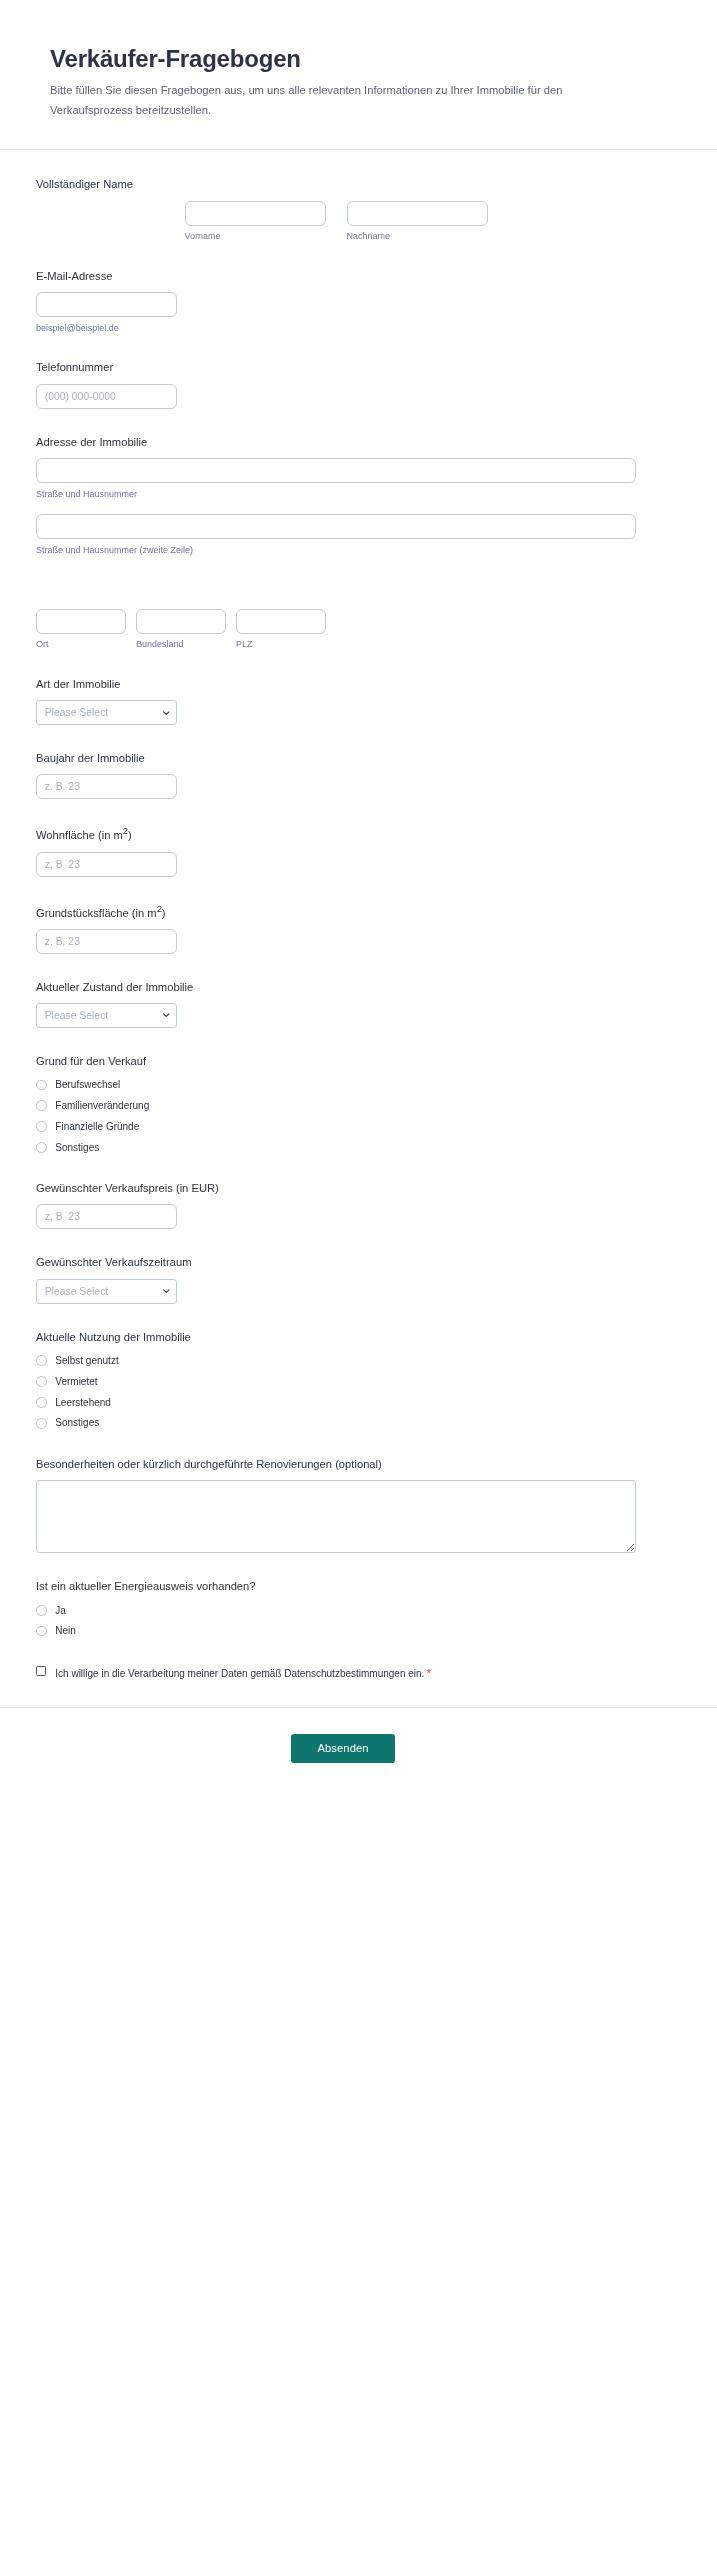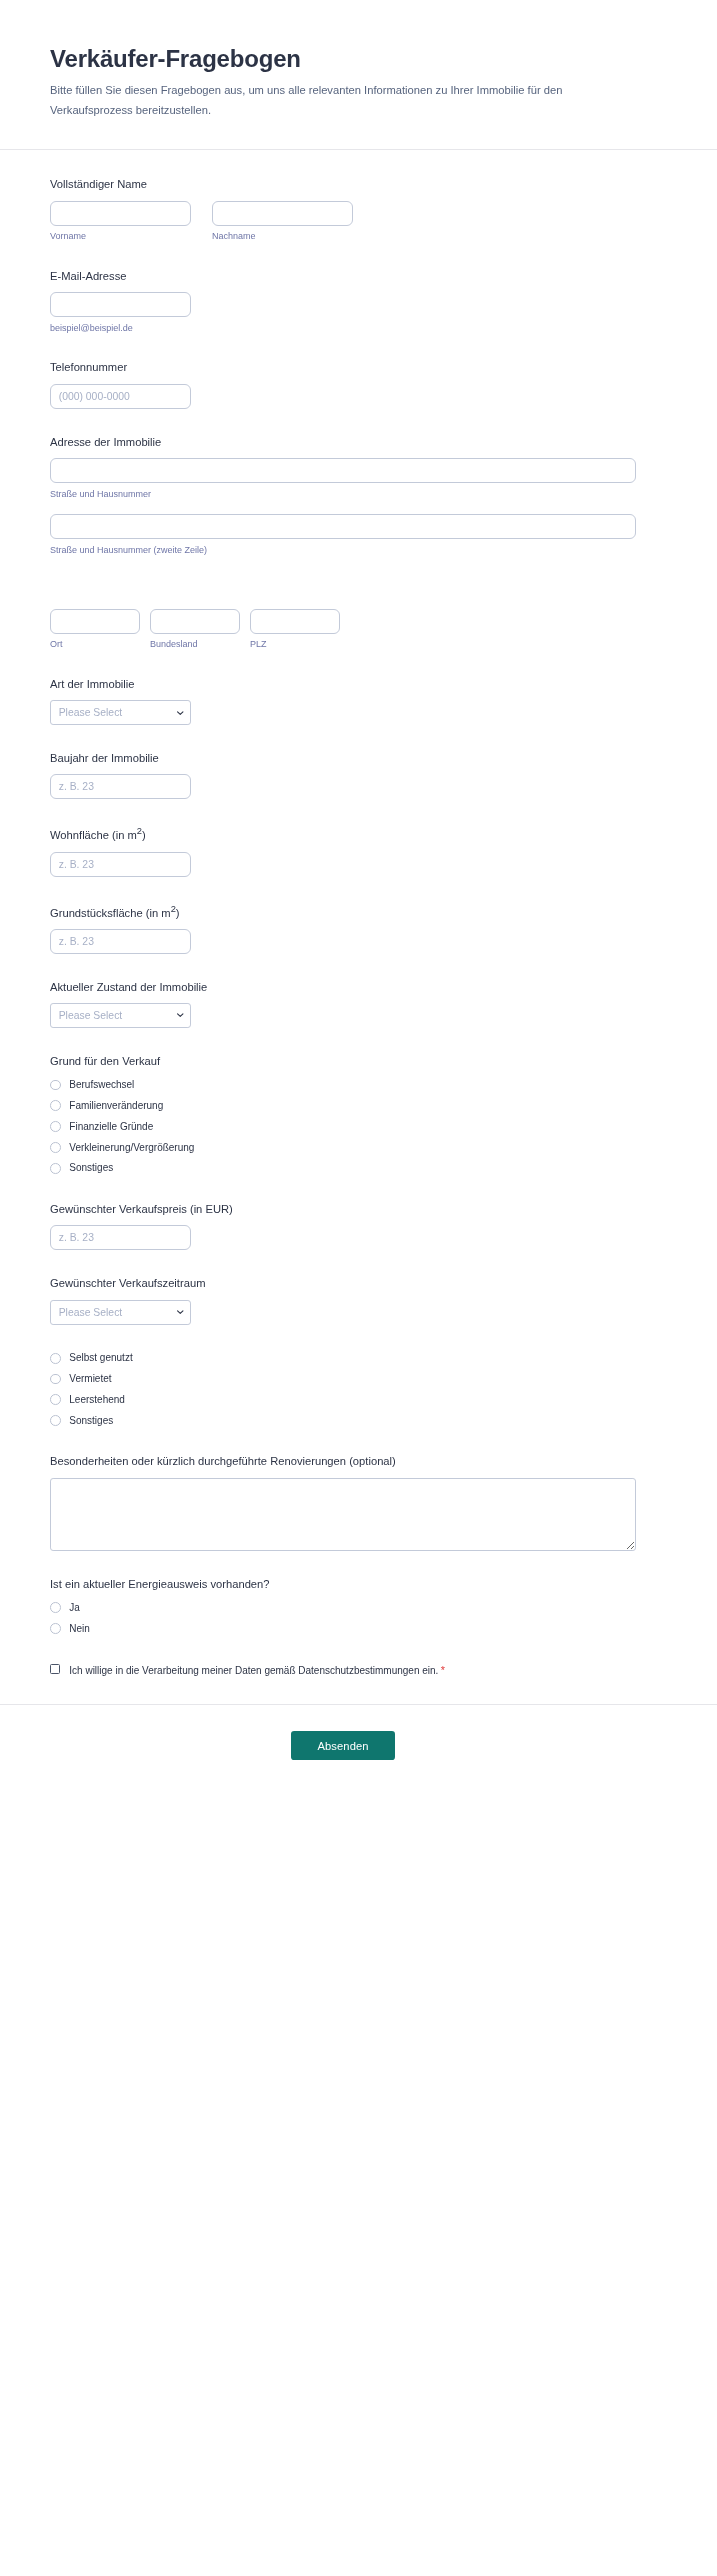--- a/index.html
+++ b/index.html
@@ -40,21 +40,21 @@
   }
   .header-divider {
     height: 0.8px;
     background: #e6e6ea;
     margin: 28.5px 0 0 0;
     width: 717px;
   }
 
   
   .form-body {
-    padding: 28px 50px 0 50px;
+    padding: 28px 50px 0 36px;
   }
   .field {
     margin-bottom: 23px;
   }
   .field-label {
     display: block;
     font-size: 11.2px;
     font-weight: normal;
     color: #2c3345;
     margin-bottom: 7.7px;
@@ -93,20 +93,21 @@
     padding: 0 7.7px;
     outline: none;
     width: 100%;
   }
   .txt::placeholder { color: #a7b0c6; opacity: 1; }
   .w-wide { width: 100%; }
 
   .row2 {
     display: flex;
     gap: 21px;
+    justify-content: center;
   }
   .row2 > .col { width: 141px; }
 
   .row3 {
     display: flex;
     gap: 10px;
     margin-top: 0;
   }
   .row3 > .col { width: 90px; margin-top: 38px; }
 
@@ -352,24 +353,20 @@
         <div class="radio-row">
           <span class="radio-dot"></span>
           <span class="radio-text">Familienveränderung</span>
         </div>
         <div class="radio-row">
           <span class="radio-dot"></span>
           <span class="radio-text">Finanzielle Gründe</span>
         </div>
         <div class="radio-row">
           <span class="radio-dot"></span>
-          <span class="radio-text">Verkleinerung/Vergrößerung</span>
-        </div>
-        <div class="radio-row">
-          <span class="radio-dot"></span>
           <span class="radio-text">Sonstiges</span>
         </div>
       </div>
     </div>
 
     <div class="field gap-block">
       <span class="field-label">Gewünschter Verkaufspreis (in EUR)</span>
       <div style="width:141px">
         <input class="txt" type="text" placeholder="z. B. 23" style="">
       </div>
@@ -379,20 +376,21 @@
       <span class="field-label">Gewünschter Verkaufszeitraum</span>
       <div class="select-wrap">
         <div class="select-box">Please Select</div>
         <svg class="chev" viewBox="0 0 12 12" fill="none">
           <path d="M2.2 4.3 L6 8.1 L9.8 4.3" stroke="#2c3345" stroke-width="1.5" stroke-linecap="round" stroke-linejoin="round"></path>
         </svg>
       </div>
     </div>
 
     <div class="field gap-block">
+      <span class="field-label">Aktuelle Nutzung der Immobilie</span>
       <div class="radio-group">
         <div class="radio-row">
           <span class="radio-dot"></span>
           <span class="radio-text">Selbst genutzt</span>
         </div>
         <div class="radio-row">
           <span class="radio-dot"></span>
           <span class="radio-text">Vermietet</span>
         </div>
         <div class="radio-row">

